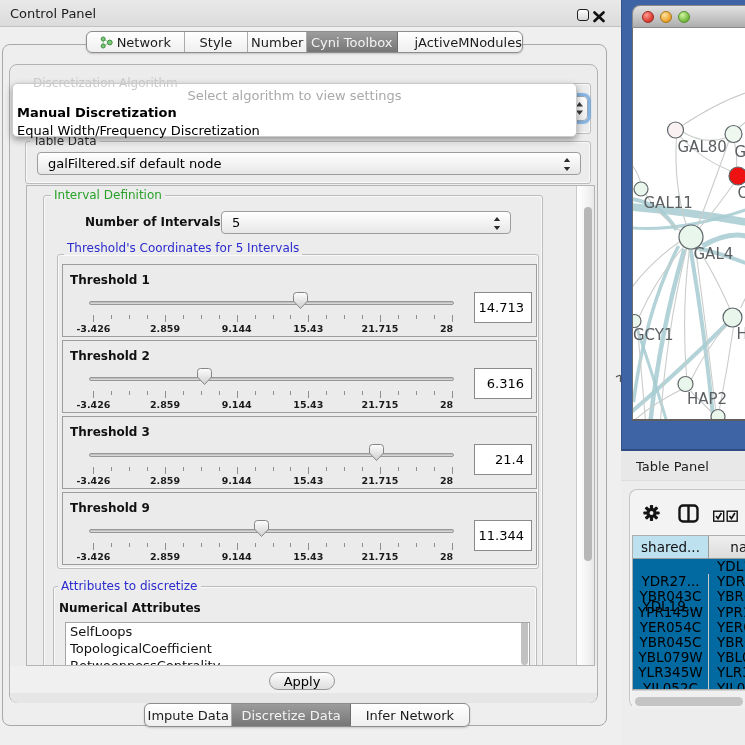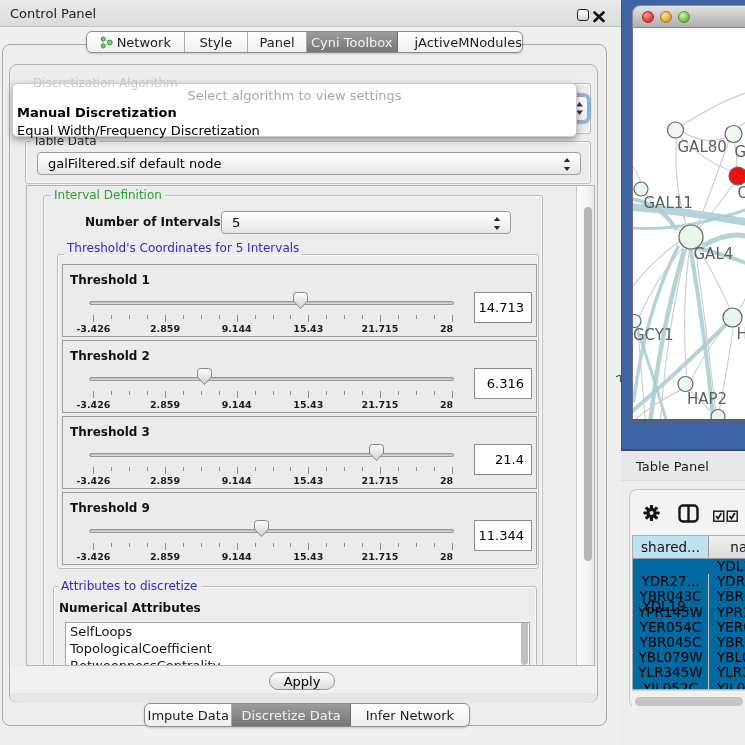--- a/index.html
+++ b/index.html
@@ -204,21 +204,21 @@
           <circle cx="3.2" cy="4" r="2" fill="#7CC87C" stroke="#3E8E3E" stroke-width="1"></circle>
           <circle cx="3.2" cy="11" r="2" fill="#7CC87C" stroke="#3E8E3E" stroke-width="1"></circle>
           <circle cx="9.8" cy="7.5" r="2.4" fill="#7CC87C" stroke="#3E8E3E" stroke-width="1"></circle>
         </svg>
         <span>Network</span>
       </div>
       <div class="tabseg" style="width: 64px;">
         <span>Style</span>
       </div>
       <div class="tabseg" style="width: 59px;">
-        <span>Panel</span>
+        <span>Number</span>
       </div>
       <div class="tabseg sel" style="width: 91px;">
         <span>Cyni Toolbox</span>
       </div>
       <div class="tabseg" style="width: 125px; justify-content: flex-end;">
         <span>jActiveMNodules</span>
       </div>
     </div>
 
   <div id="inner-box" class="abs"></div>

